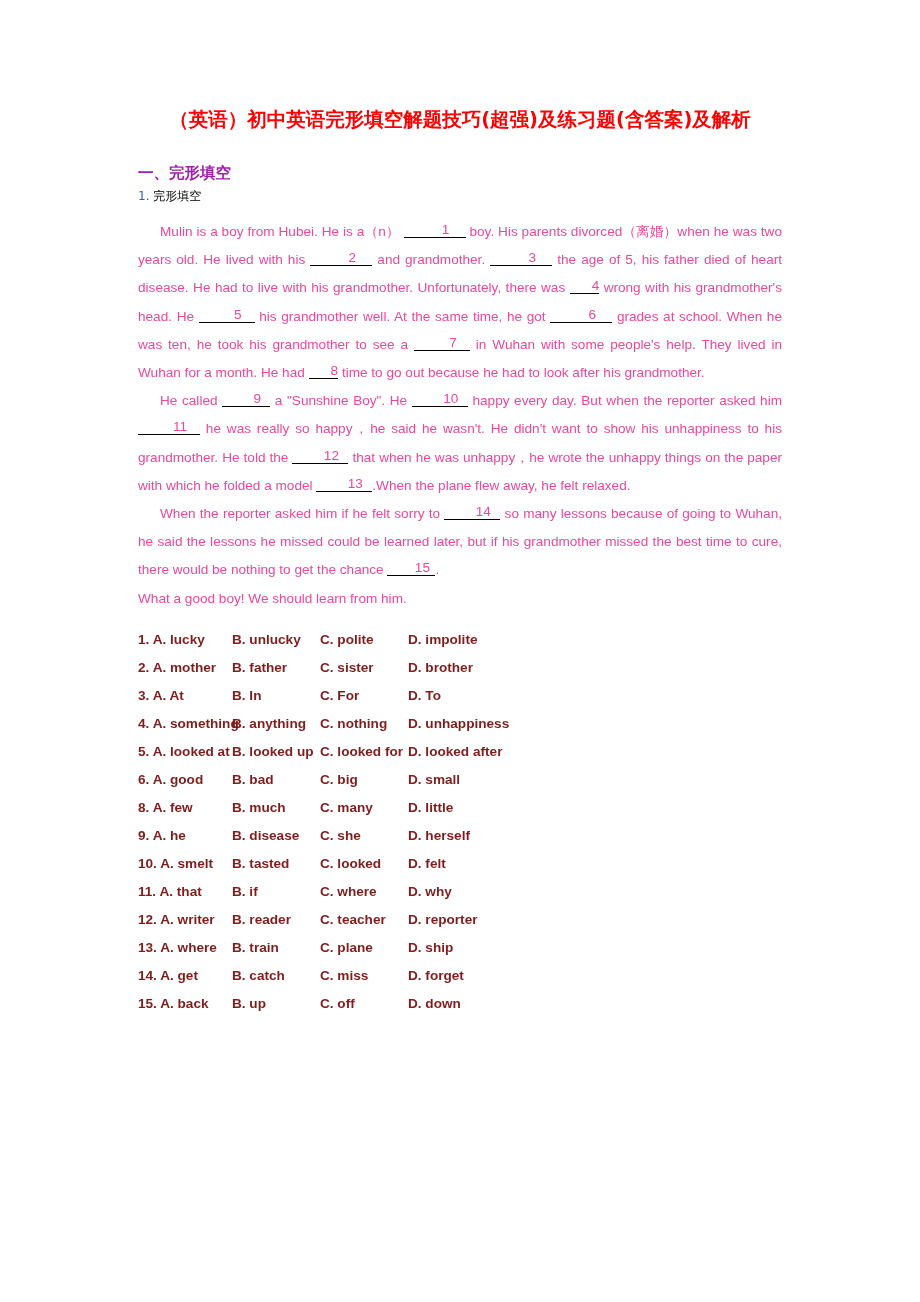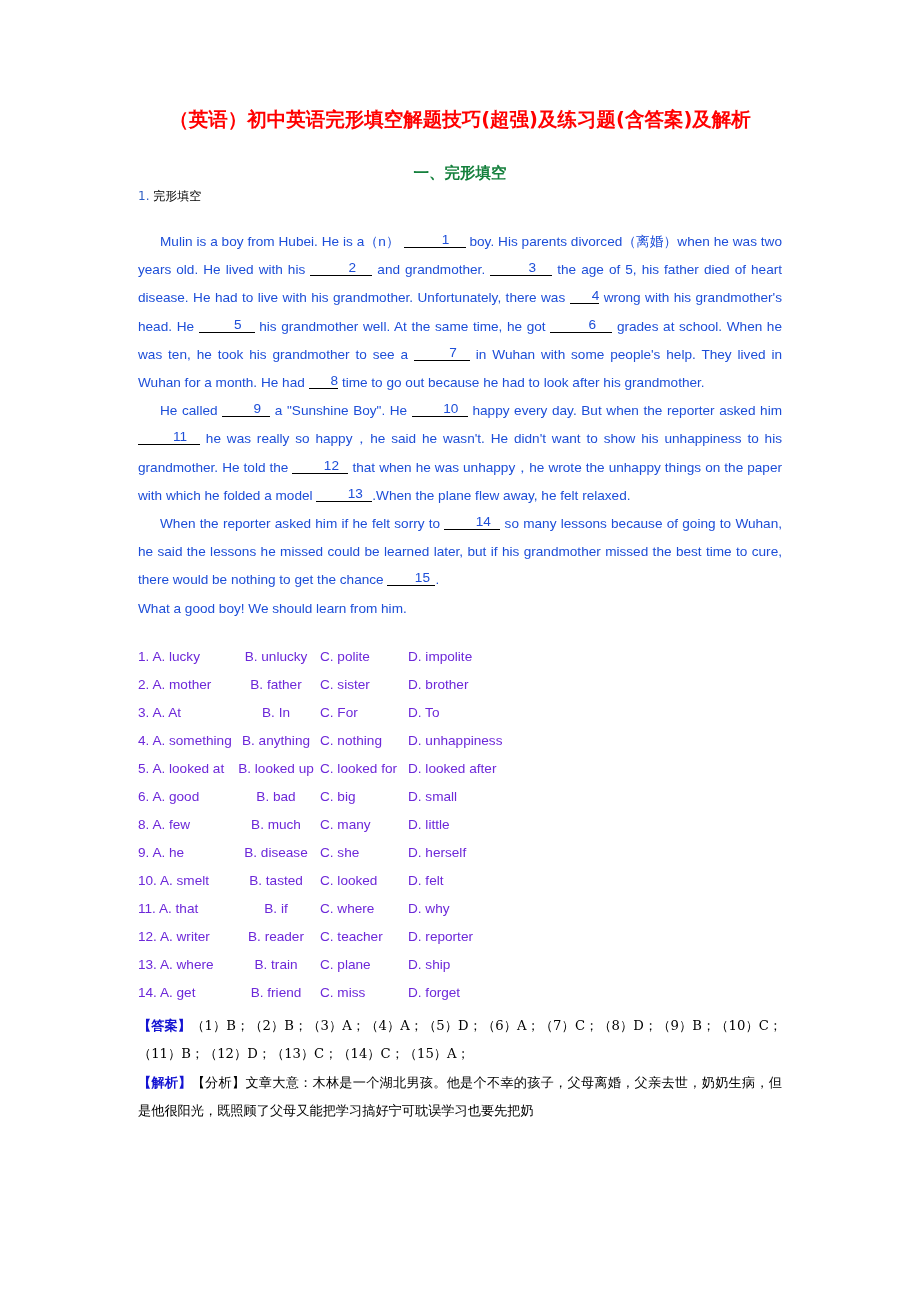--- a/index.html
+++ b/index.html
@@ -40,70 +40,70 @@
     margin: 0 0 0 0;
     padding: 0 4px;
   }
   
   .section-heading {
     font-family: "DejaVu Sans", sans-serif;
     font-weight: bold;
     font-size: 15.5px;
     line-height: 24px;
     margin-top: 26px;
-    color: #15803d;
-    text-align: center;
+    color: #a21caf;
   }
   .subsection {
     font-size: 12px;
     line-height: 23px;
     font-family: "DejaVu Sans", sans-serif;
     color: #000;
   }
   .subsection .num {
     color: #2f5fc4;
   }
   
   .passage {
     font-size: 13.6px;
     line-height: 28.2px;
     text-align: justify;
     text-justify: inter-word;
-    margin-top: 20px;
-    color: #1d4ed8;
+    margin-top: 10px;
+    color: #ec4899;
   }
   .passage p {
     margin: 0;
   }
   .indent { text-indent: 22px; }
   .blank {
     display: inline-block;
     text-align: center;
     border-bottom: 1px solid #000;
     line-height: 15px;
     vertical-align: 2px;
     font-size: 13.6px;
   }
   .b-wide  { min-width: 62px; }
   .b-med   { min-width: 56px; }
   .b-nrw   { min-width: 48px; }
   .b-tiny  { min-width: 26px; }
   
   .options {
-    margin-top: 20px;
+    margin-top: 13px;
     font-size: 13.6px;
     line-height: 28px;
-    color: #6d28d9;
+    color: #7f1d1d;
+    font-weight: bold;
   }
   .opt-row {
     display: flex;
     white-space: nowrap;
   }
   .opt-row .c0 { width: 94px; flex: 0 0 94px; }
-  .opt-row .c1 { width: 88px; flex: 0 0 88px; text-align: center; }
+  .opt-row .c1 { width: 88px; flex: 0 0 88px; }
   .opt-row .c2 { width: 88px; flex: 0 0 88px; }
   .opt-row .c3 { flex: 0 0 auto; }
   
   .answer-block {
     font-family: "DejaVu Serif", serif;
     font-size: 13.2px;
     line-height: 28.5px;
     margin-top: 5px;
     text-align: justify;
     color: #000;
@@ -214,25 +214,27 @@
         <span class="c3">D. reporter</span>
       </div>
       <div class="opt-row">
         <span class="c0"><span>13.</span> <span>A. where</span></span>
         <span class="c1">B. train</span>
         <span class="c2">C. plane</span>
         <span class="c3">D. ship</span>
       </div>
       <div class="opt-row">
         <span class="c0"><span>14.</span> <span>A. get</span></span>
-        <span class="c1">B. friend</span>
+        <span class="c1">B. catch</span>
         <span class="c2">C. miss</span>
         <span class="c3">D. forget</span>
       </div>
+      <div class="opt-row">
+        <span class="c0"><span>15.</span> <span>A. back</span></span>
+        <span class="c1">B. up</span>
+        <span class="c2">C. off</span>
+        <span class="c3">D. down</span>
+      </div>
     </div>
 
-    <div class="answer-block">
-      <p><span class="tagmark">【答案】</span><span class="cjk">（1）B；（2）B；（3）A；（4）A；（5）D；（6）A；（7）C；（8）D；（9）B；（10）C；（11）B；（12）D；（13）C；（14）C；（15）A；</span></p>
-      <p><span class="tagmark">【解析】</span><span class="tagmark-plain">【分析】</span><span class="cjk">文章大意：木林是一个湖北男孩。他是个不幸的孩子，父母离婚，父亲去世，奶奶生病，但是他很阳光，既照顾了父母又能把学习搞好宁可耽误学习也要先把奶</span></p>
-    </div>
 
   </div>
 </div>
 
 </body></html>

